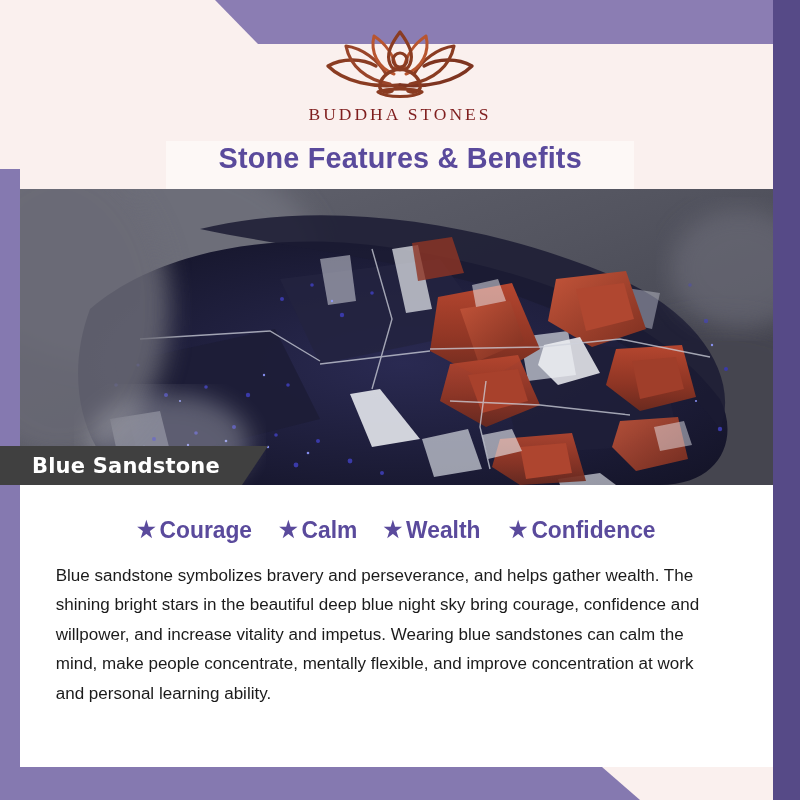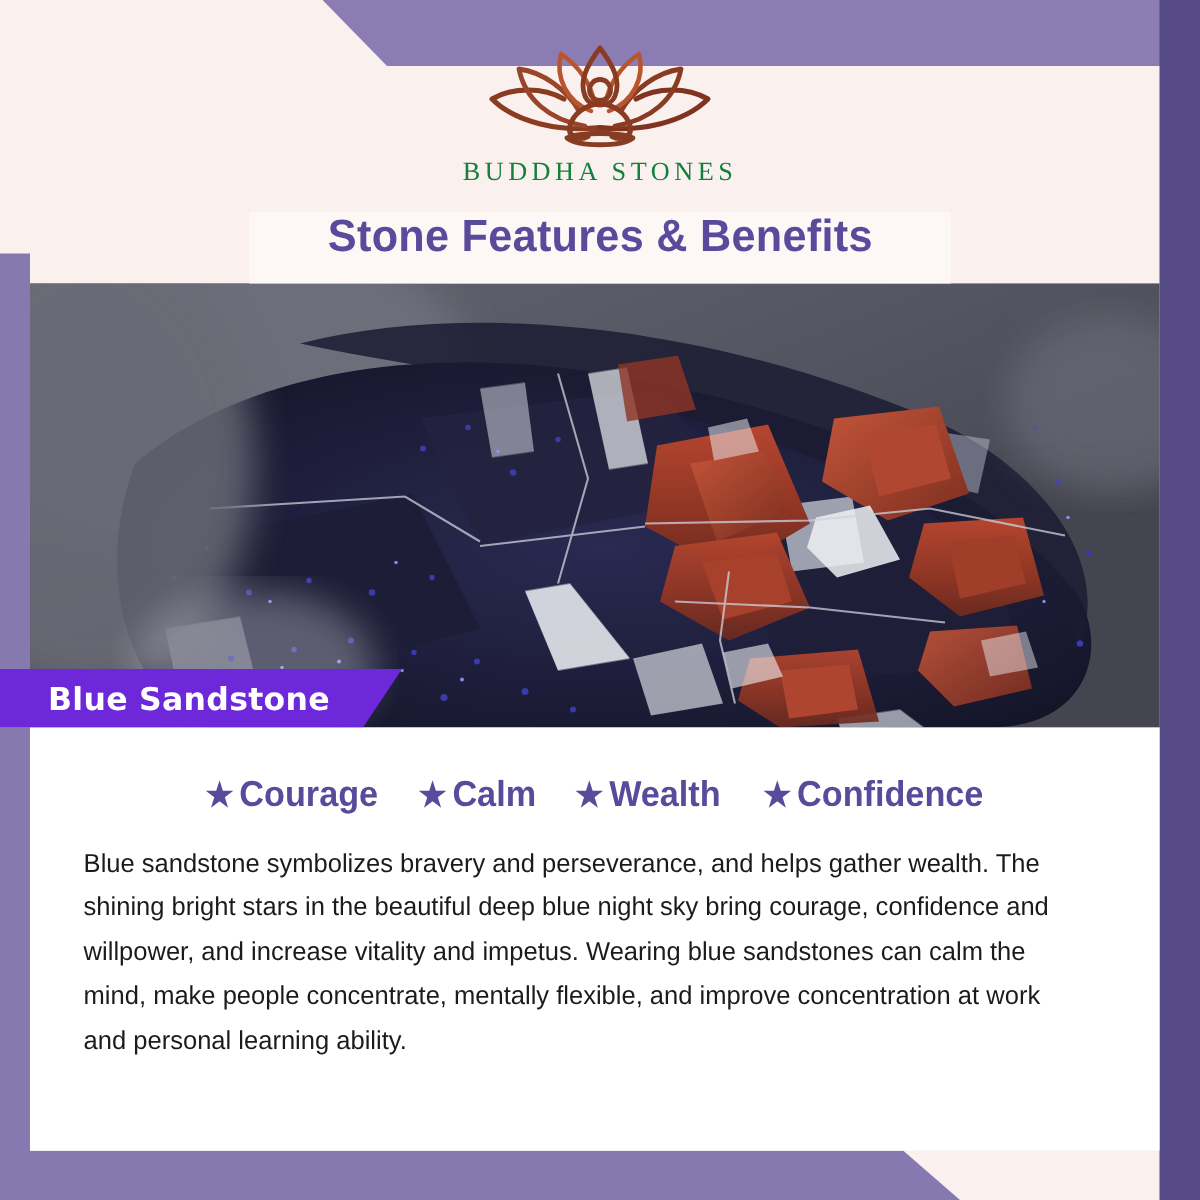--- a/index.html
+++ b/index.html
@@ -35,21 +35,21 @@
 
   
   .header {
     position:absolute; top:0; left:0; width:800px; height:145px;
     display:flex; flex-direction:column; align-items:center;
     justify-content:flex-start; padding-top:22px; z-index:2;
   }
   .logo-mark { width:168px; height:78px; display:block; }
   .brand-name {
     font-family:"Liberation Serif", serif;
-    font-size:17.5px; letter-spacing:3.0px; color:#15803d;
+    font-size:17.5px; letter-spacing:3.0px; color:#7f1d1d;
     margin-top:4px; white-space:nowrap;
   }
 
   
   .title-banner {
     position:absolute; top:141px; left:166px; width:468px; height:48px;
     background:#fdf8f6;
     display:flex; align-items:flex-start; justify-content:center;
     z-index:3;
   }
@@ -63,21 +63,21 @@
   
   .photo {
     position:absolute; top:189px; left:20px; width:753px; height:296px;
     overflow:hidden; z-index:2;
     background:#4b4c57;
   }
   .photo svg { display:block; width:753px; height:296px; }
 
   .stone-label {
     position:absolute; left:0; top:446px; width:268px; height:39px;
-    background:#6d28d9;
+    background:#404040;
     clip-path: polygon(0 0, 268px 0, 242px 39px, 0 39px);
     display:flex; align-items:center; z-index:4;
   }
   .stone-label span {
     color:#ffffff; font-size:21px; font-weight:bold;
     letter-spacing:0.2px; padding-left:32px;
     font-family:"DejaVu Sans", sans-serif;
   }
 
   

